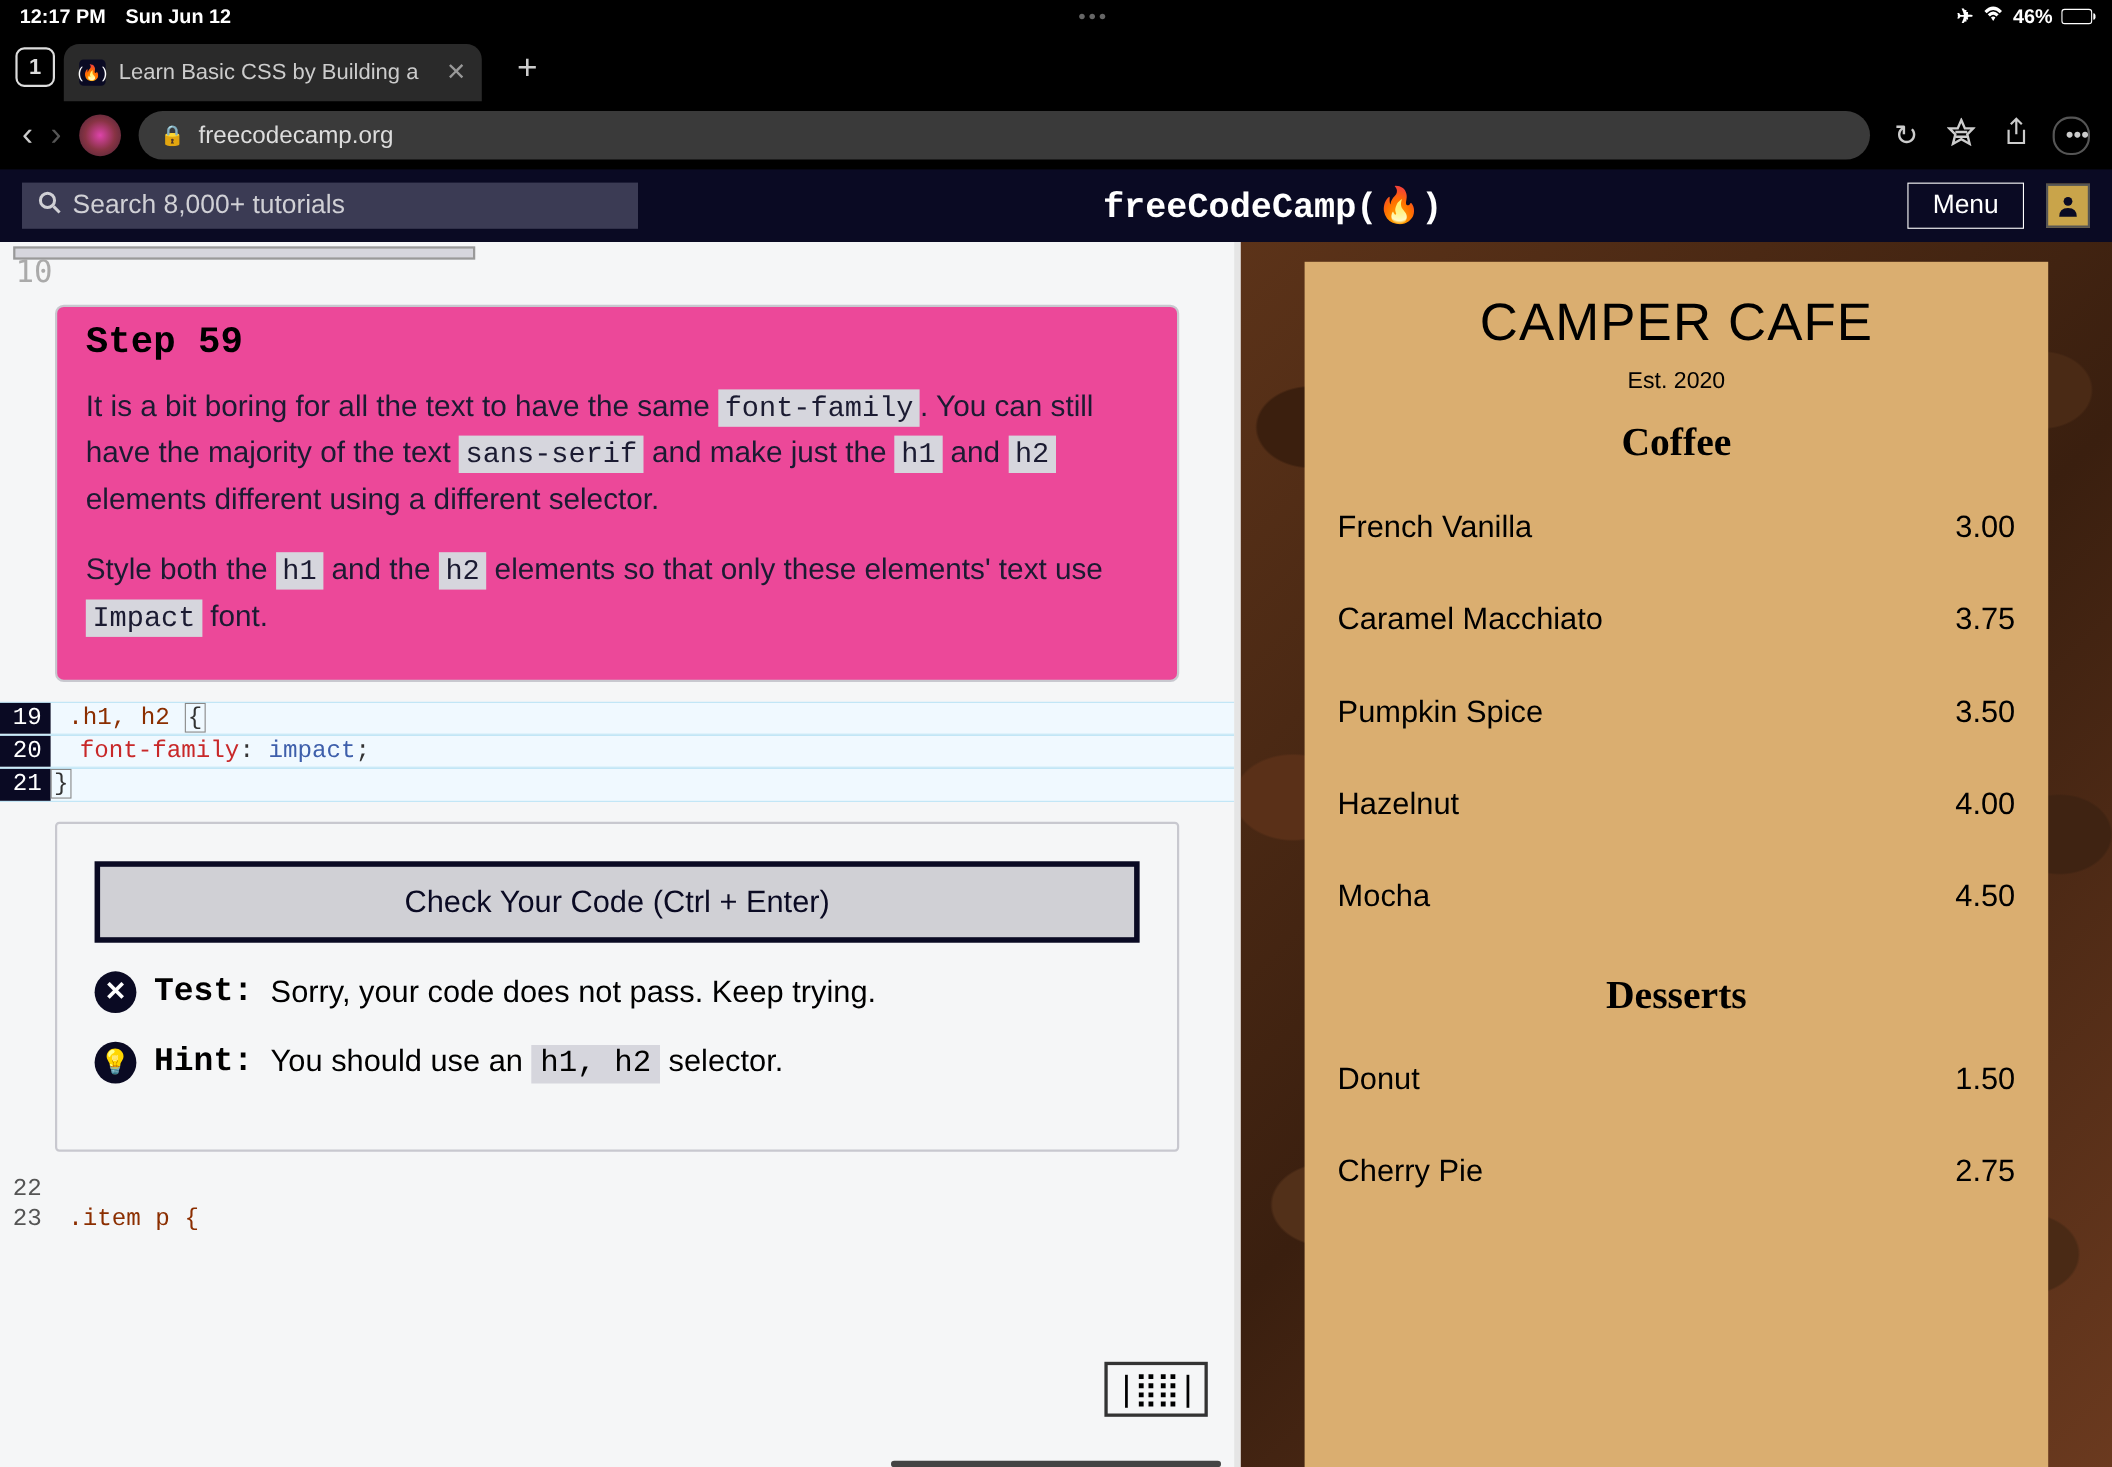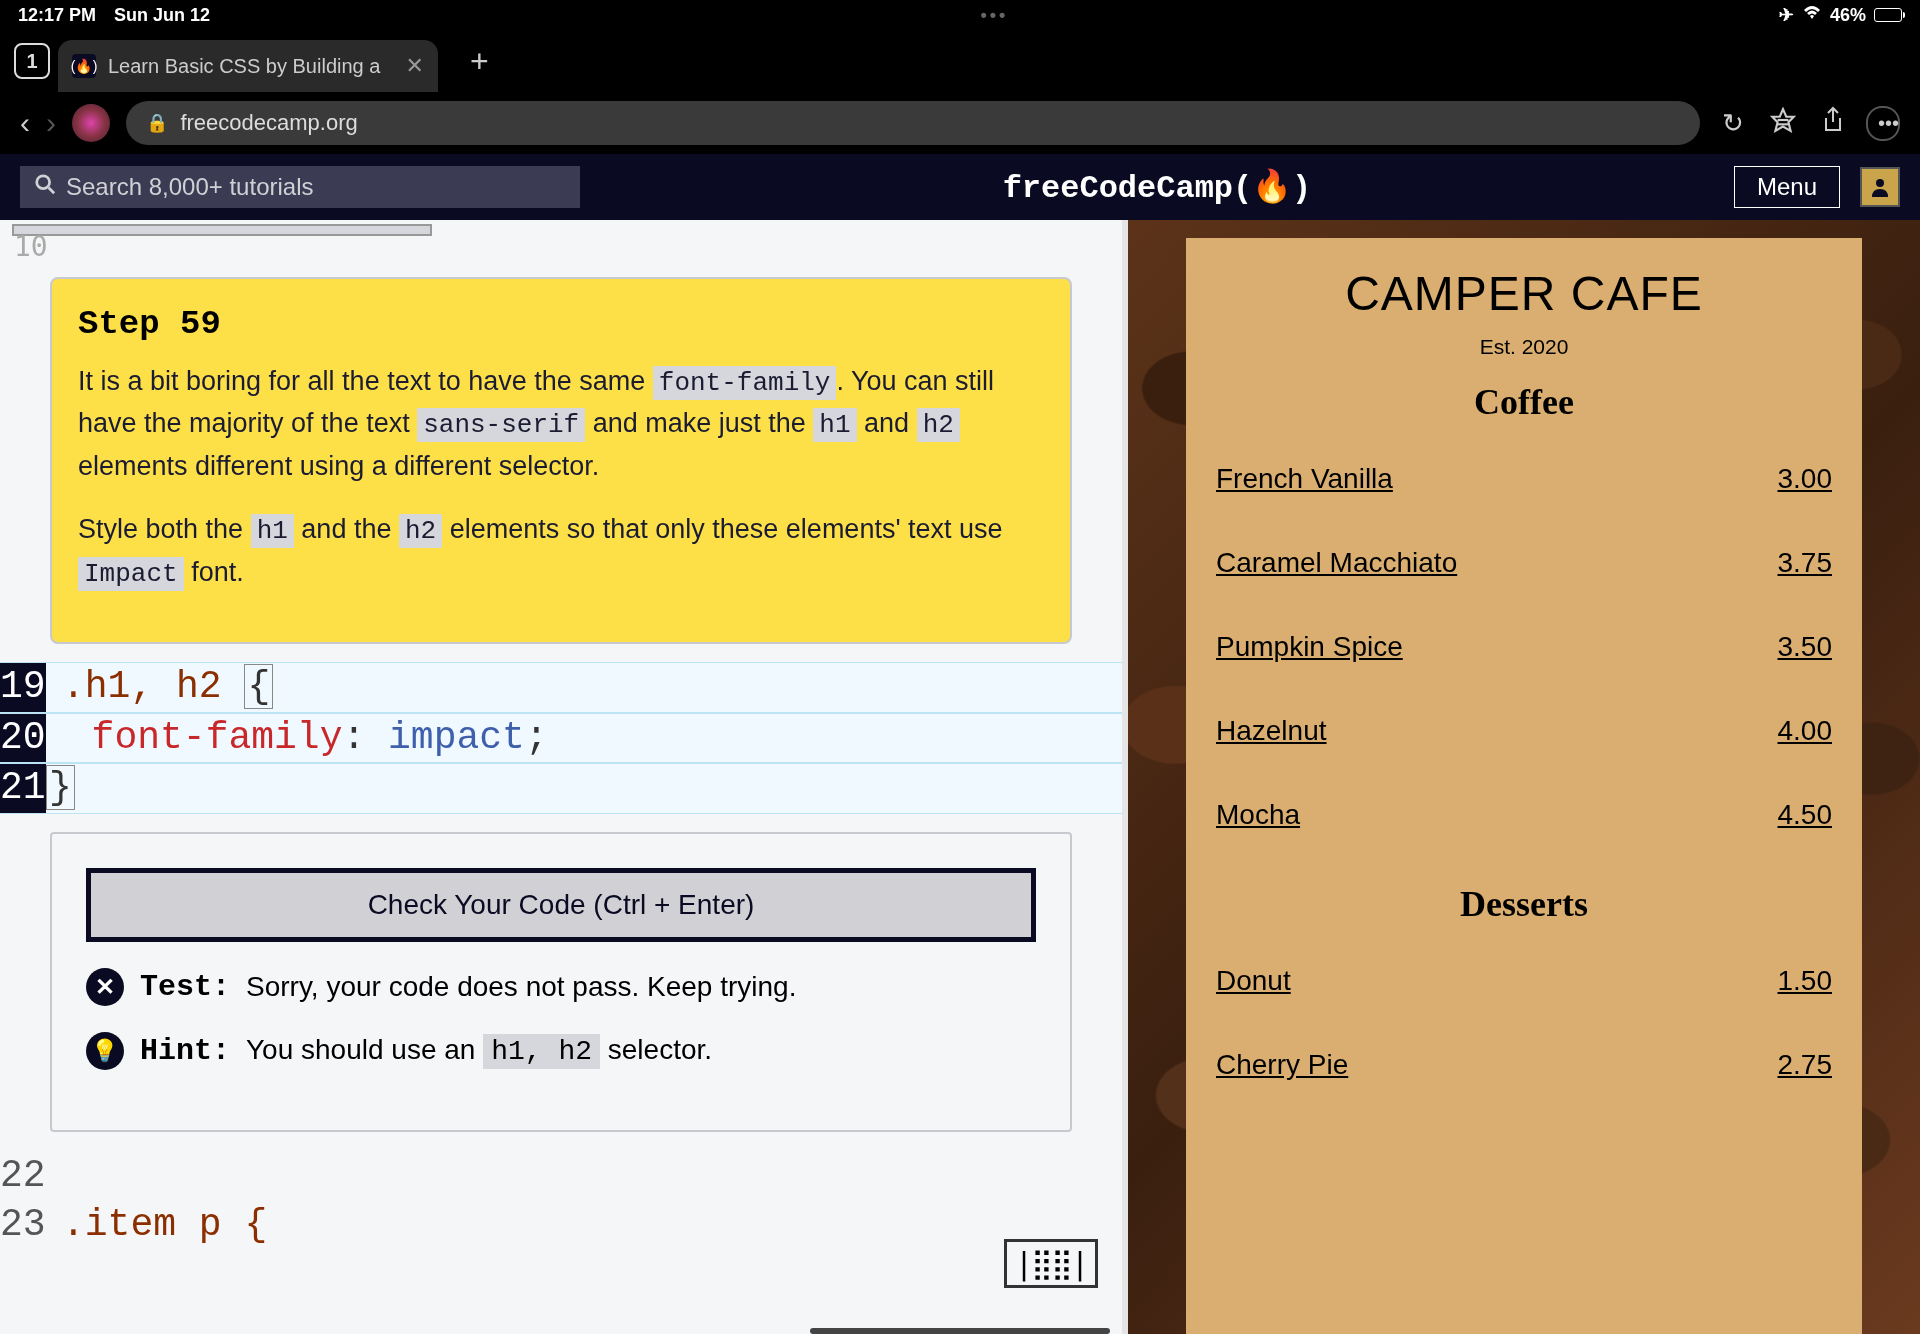--- a/index.html
+++ b/index.html
@@ -166,22 +166,22 @@
   position: relative;
   border-right: 6px solid #e5e5e5;
 }
 .partial-bar { height: 12px; margin-left: 12px; width: 420px; background: #d6d6dd; border: 2px solid #999; }
 .line-ghost { color: #aaa; font-family: monospace; font-size: 28px; padding-left: 14px; margin-top: -6px; }
 
 .instructions {
   margin: 14px 50px 18px 50px;
   border: 2px solid #c8c8cf;
   border-radius: 8px;
-  padding: 26px 26px;
-  background: #fde047;
+  padding: 14px 26px;
+  background: #ec4899;
 }
 .step-title {
   font-family: "Courier New", monospace;
   font-size: 34px;
   font-weight: bold;
   margin-bottom: 18px;
 }
 .instructions p {
   font-size: 27px;
   line-height: 1.55;
@@ -193,21 +193,21 @@
   font-family: "Courier New", monospace;
   padding: 2px 6px;
   font-size: 26px;
 }
 
 
 .code-block { margin-left: 0; }
 .code-line {
   display: flex;
   font-family: "Courier New", monospace;
-  font-size: 38px;
+  font-size: 22px;
   line-height: 1.28;
 }
 .line-num {
   width: 46px;
   text-align: right;
   color: #555;
   padding-right: 8px;
   user-select: none;
 }
 .code-line.hl { background: #f0f9ff; border-top: 1px solid #bde4f5; border-bottom: 1px solid #bde4f5; }
@@ -320,21 +320,20 @@
   font-family: Georgia, serif;
   font-size: 36px;
   font-weight: bold;
   margin: 22px 0 40px 0;
 }
 .menu-item {
   display: flex;
   justify-content: space-between;
   font-size: 28px;
   margin-bottom: 52px;
-  text-decoration: underline;
 }
 .home-indicator {
   position: absolute;
   bottom: 8px;
   left: 50%;
   transform: translateX(-50%);
   width: 300px;
   height: 6px;
   background: #444;
   border-radius: 3px;

